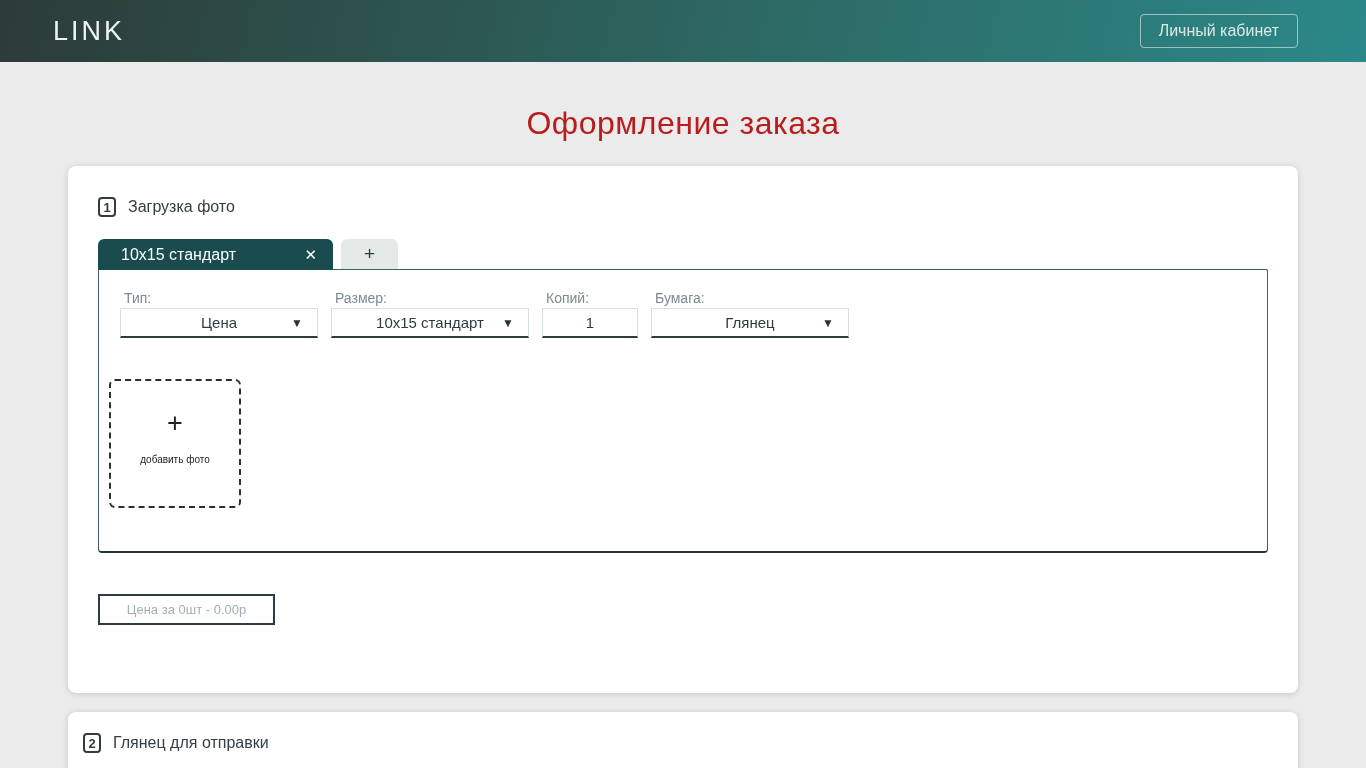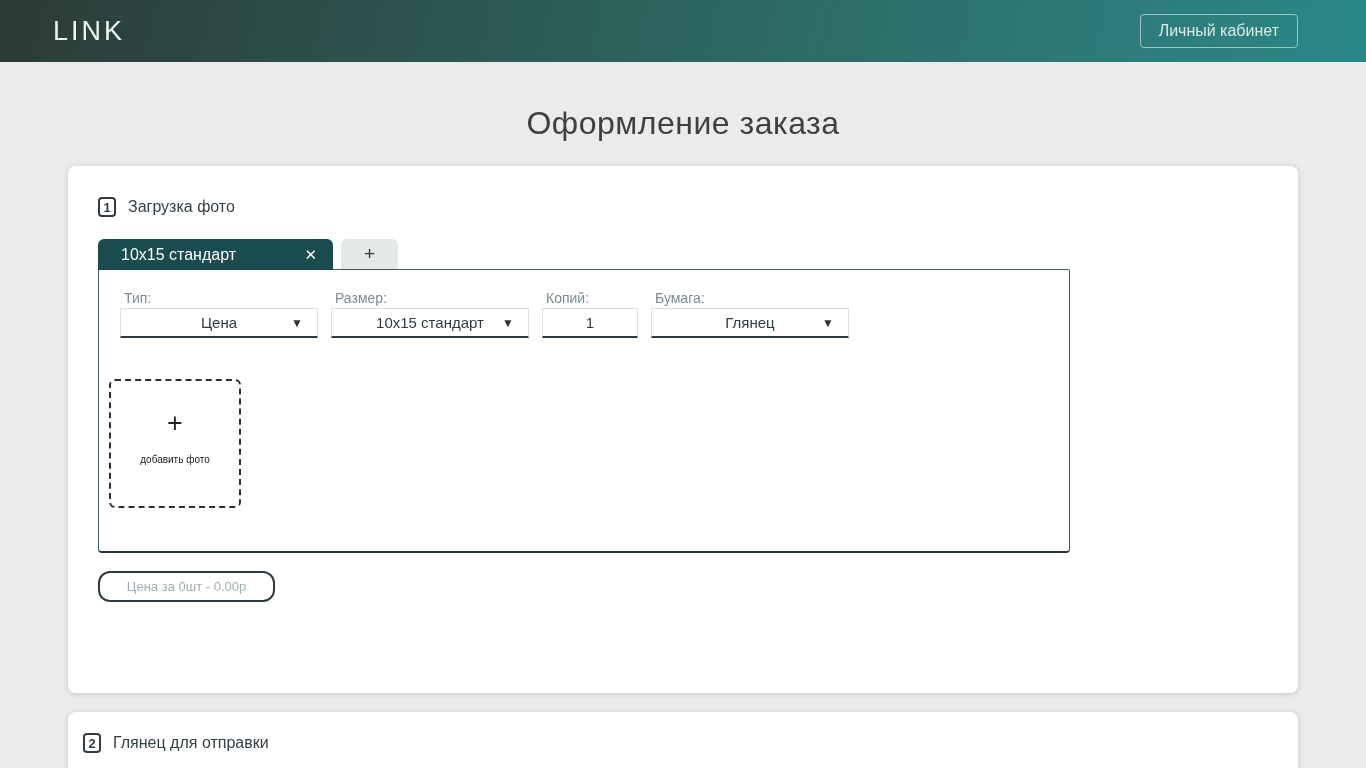--- a/index.html
+++ b/index.html
@@ -27,21 +27,21 @@
     border-radius:4px;
     color:#dce8e5; font-size:16px;
     padding:0 18px; height:34px;
     font-family:inherit; cursor:pointer;
   }
 
   
   .page-title {
     margin-top:42px; text-align:center;
     font-size:32px; font-weight:500; letter-spacing:.5px;
-    color:#404040; line-height:38px;
+    color:#b91c1c; line-height:38px;
   }
 
   
   .card {
     width:1230px; margin-left:68px;
     background:#fff; border-radius:8px;
     box-shadow:0 1px 6px rgba(0,0,0,.16);
   }
   .card1 { margin-top:24px; height:527px; padding:31px 30px 0; }
   .card2 { margin-top:19px; height:90px; padding:21px 0 0 15px; }
@@ -68,21 +68,21 @@
     justify-content:space-between; padding:0 16px 0 23px;
   }
   .tab-close { font-size:15px; color:#fff; font-weight:300; cursor:pointer; }
   .tab.add {
     width:57px; height:30px; margin-left:8px;
     background:#e3e9e6; color:#2e3c42; font-size:19px; font-weight:300;
   }
 
   
   .panel {
-    width:972px; height:284px;
+    width:1170px; height:284px;
     border:1px solid #3f5d64; border-bottom:2px solid #22363c;
     border-radius:0 2px 4px 4px;
     position:relative; z-index:1;
     padding-top:20px;
     background:#fff;
   }
 
   .fields { display:flex; gap:13px; margin-left:21px; }
   .field-label {
     display:block; font-size:14px; color:#7b8b91; margin:0 0 2px 4px;
@@ -106,23 +106,23 @@
     display:flex; flex-direction:column; align-items:center; justify-content:center;
     gap:13px; cursor:pointer; background:#fff;
   }
   .add-photo-plus { font-size:27px; font-weight:300; color:#222; line-height:1; margin-top:-8px; }
   .add-photo-text {
     font-size:10px; line-height:20px; text-align:center; color:#222; width:90px;
   }
 
   
   .price-btn {
-    display:block; margin-top:18px;
+    display:block; margin-top:41px;
     width:177px; height:31px;
-    border:2px solid #2e3c42; border-radius:12px;
+    border:2px solid #2e3c42; border-radius:0;
     background:#fff; color:#a2adb2; font-size:13px;
     font-family:inherit; cursor:pointer;
   }
   .total { margin:14px 0 0 21px; font-size:16px; font-weight:600; color:#2e3c42; }
 </style>
 </head>
 <body>
 
 <header class="topbar">
   <div class="logo">LINK</div>

